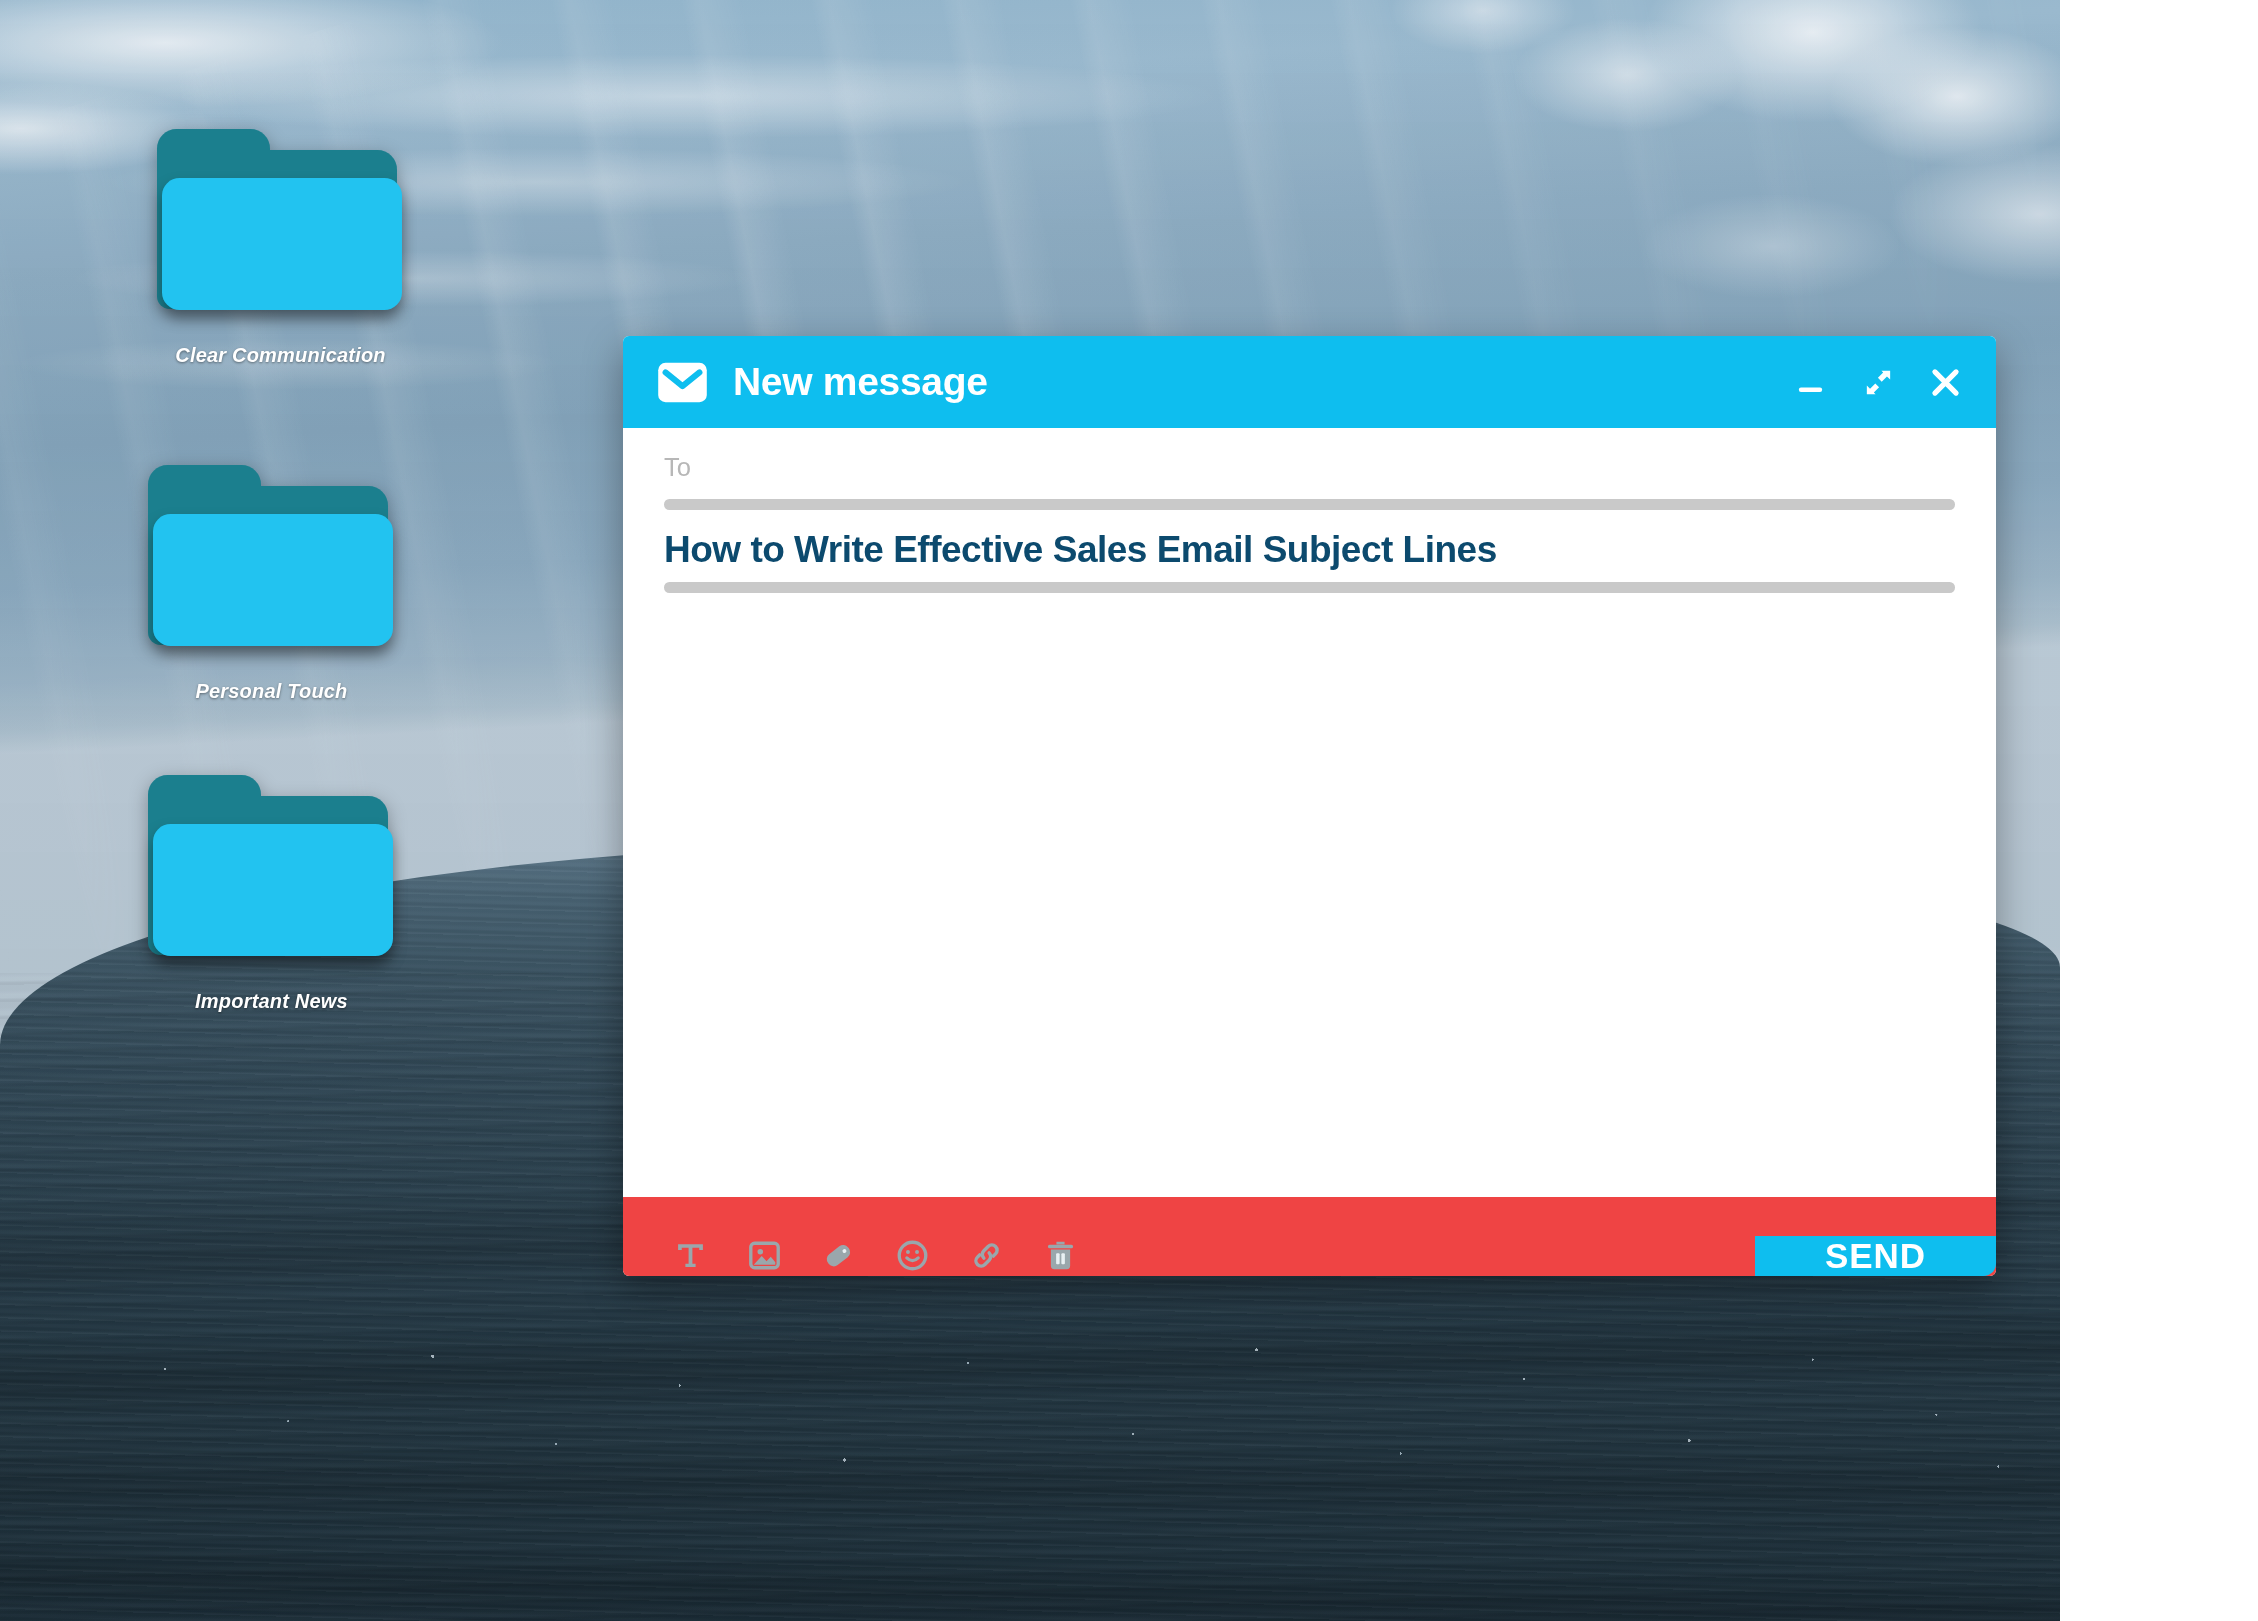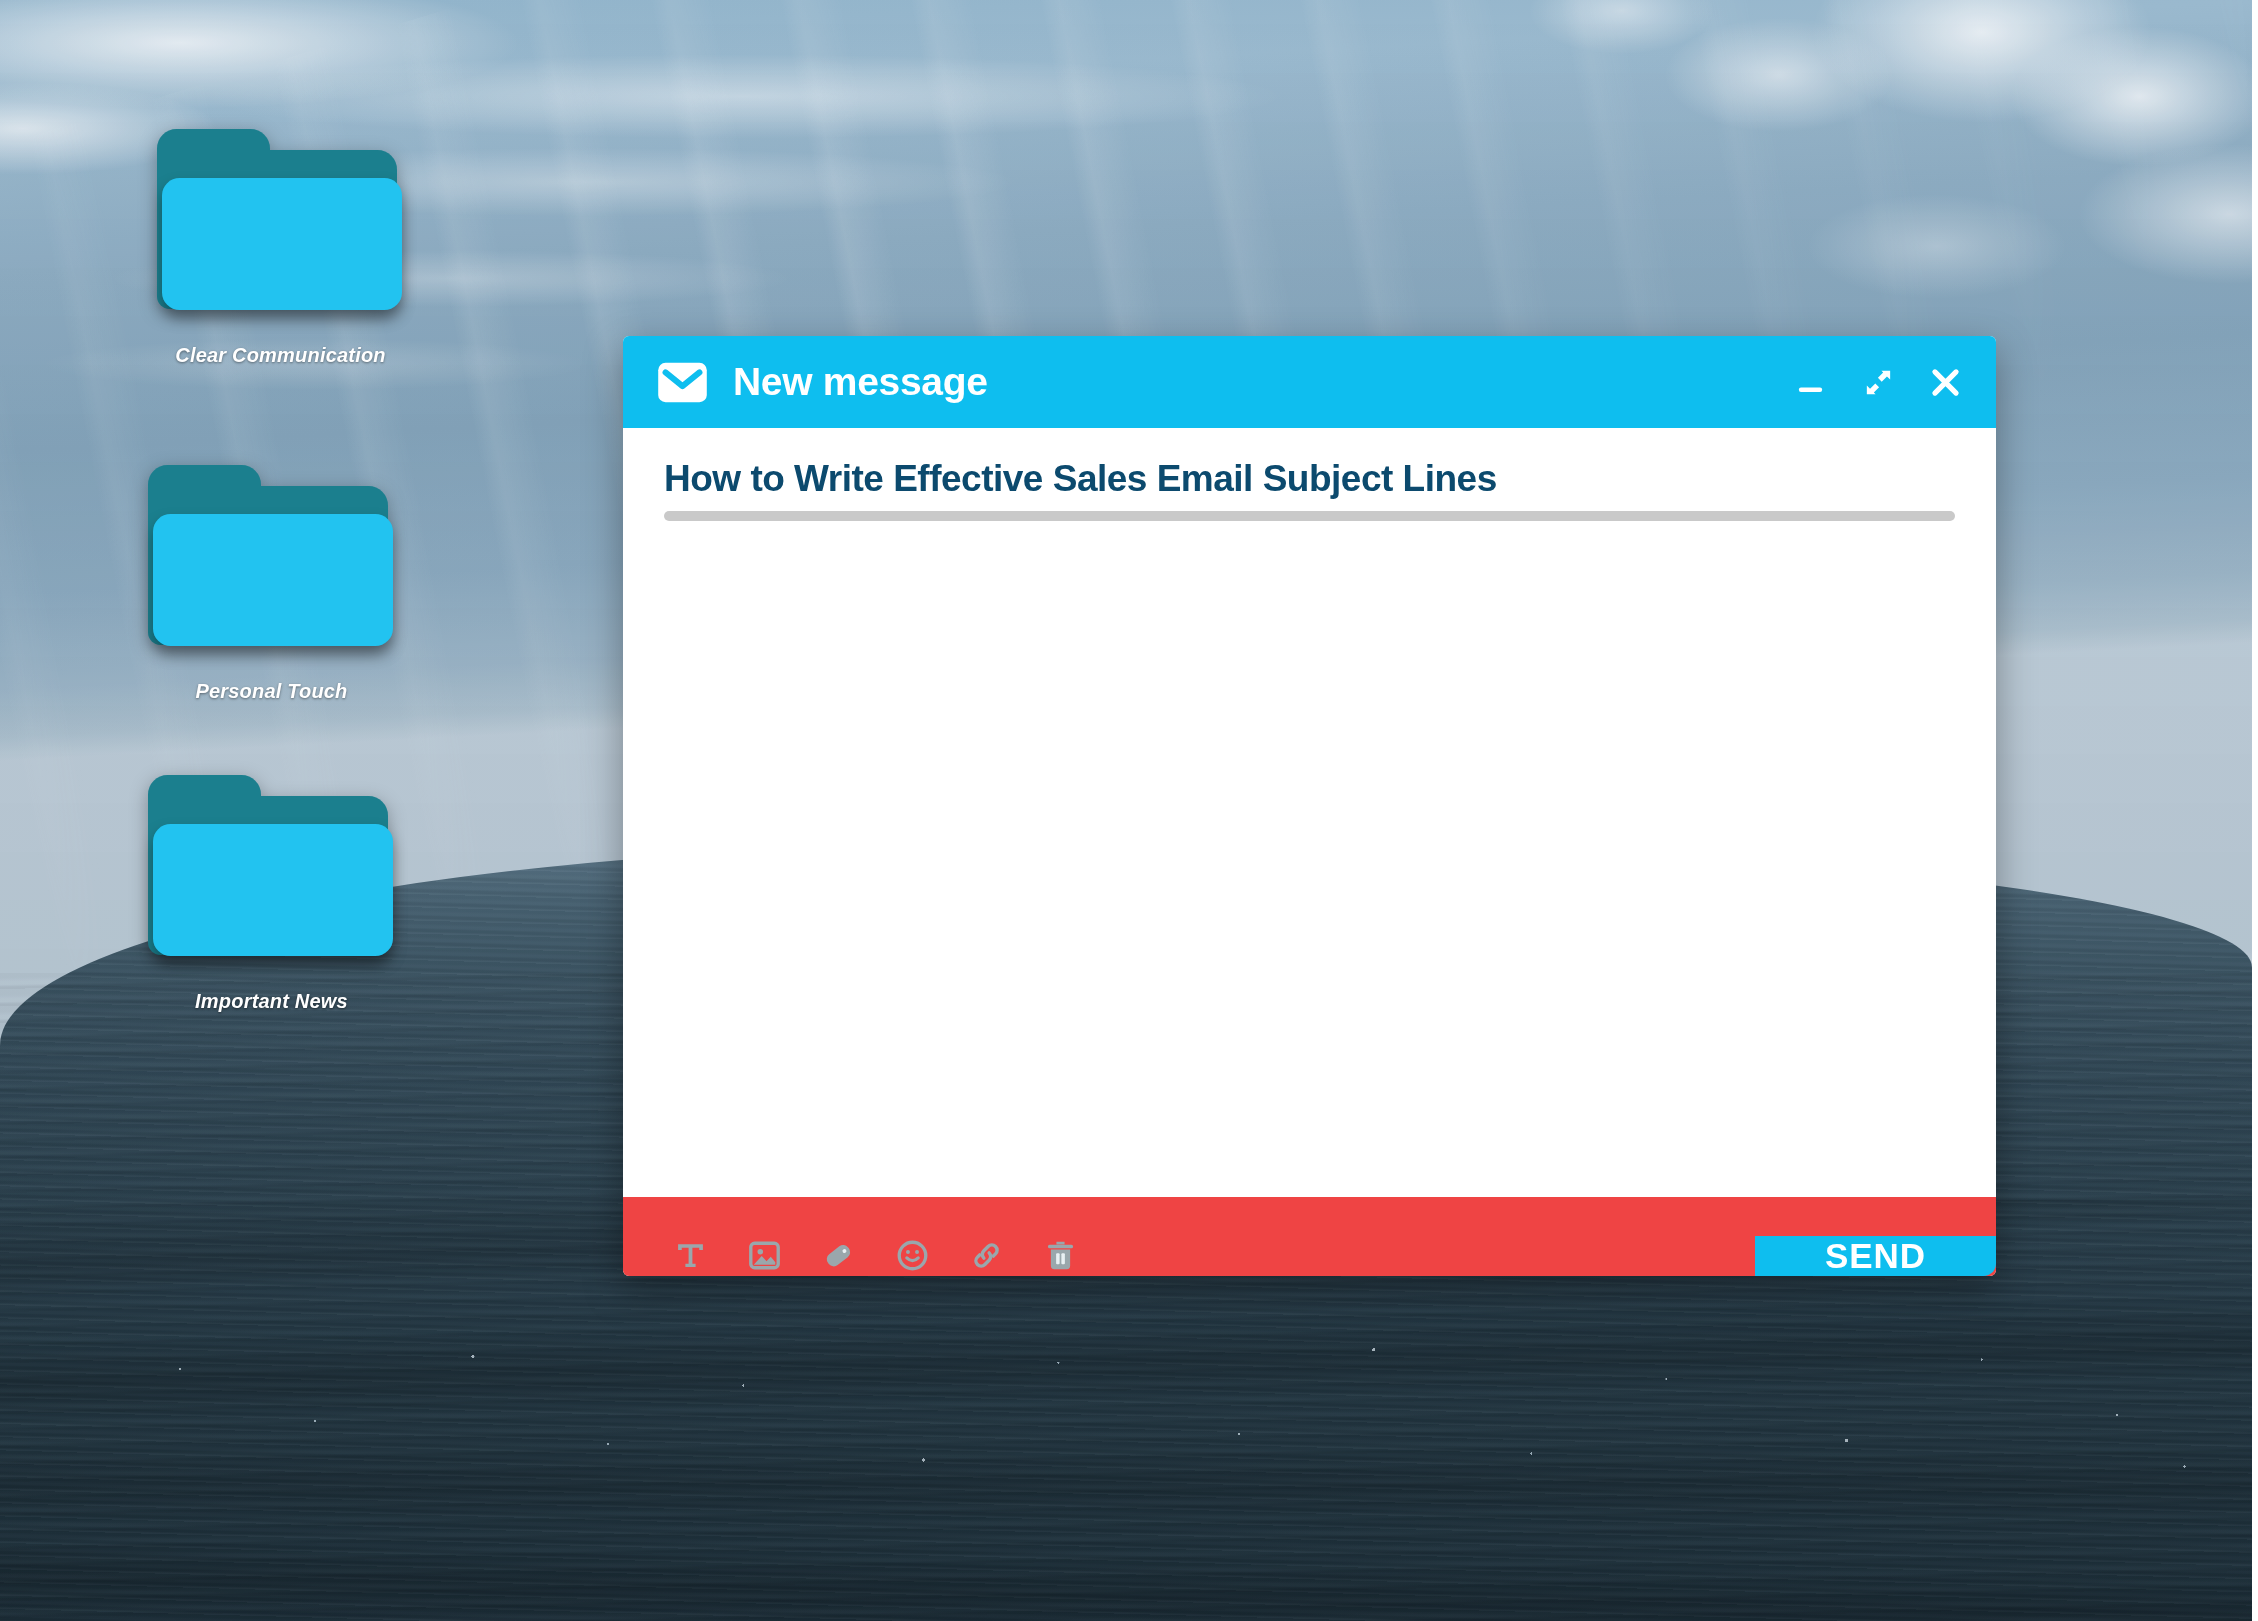--- a/index.html
+++ b/index.html
@@ -5,21 +5,21 @@
   * { margin:0; padding:0; box-sizing:border-box; }
   html, body {
     width:2258px; height:1622px;
     overflow:hidden;
     font-family:"Liberation Sans", sans-serif;
   }
 
   
   #desktop{
     position:relative;
-    width:2252px; height:1622px;
+    width:2060px; height:1622px;
     overflow:hidden;
     background:#8aa7b8;
   }
   .wp-layer{ position:absolute; left:0; top:0; width:100%; height:100%; }
 
   
   .wp-sky{
     background:linear-gradient(177deg,
       #9fc0d4 0%,
       #a9c6d8 10%,
@@ -386,20 +386,24 @@
         <div class="wbtn">
           <svg width="39" height="39" viewBox="0 0 24 24" aria-hidden="true">
             <path d="M5.5 5.5 L18.5 18.5 M18.5 5.5 L5.5 18.5" stroke="#ffffff" stroke-width="3.2" stroke-linecap="round"></path>
           </svg>
         </div>
       </div>
     </div>
 
     <div class="fields">
       <div class="field-row">
+        <div class="field-to">To</div>
+        <div class="divider"></div>
+      </div>
+      <div class="field-row">
         <div class="field-subject">How to Write Effective Sales Email Subject Lines</div>
         <div class="divider"></div>
       </div>
     </div>
 
     <div class="body-area"></div>
 
     <div class="bottombar">
       <div class="tools">
 

